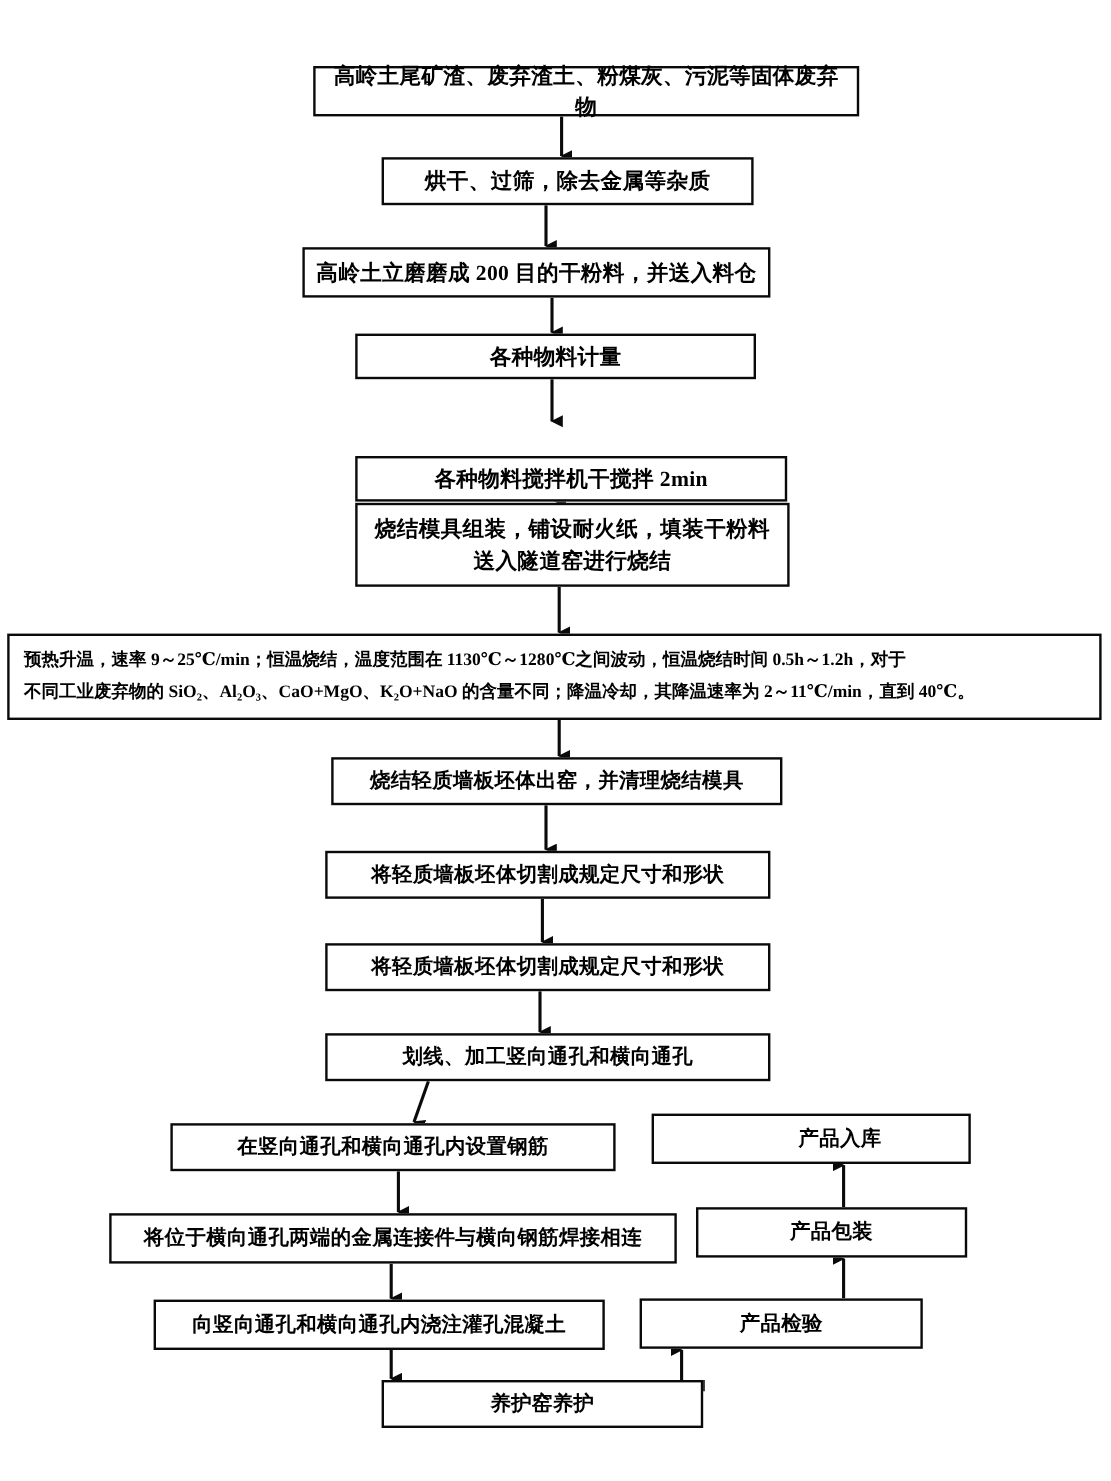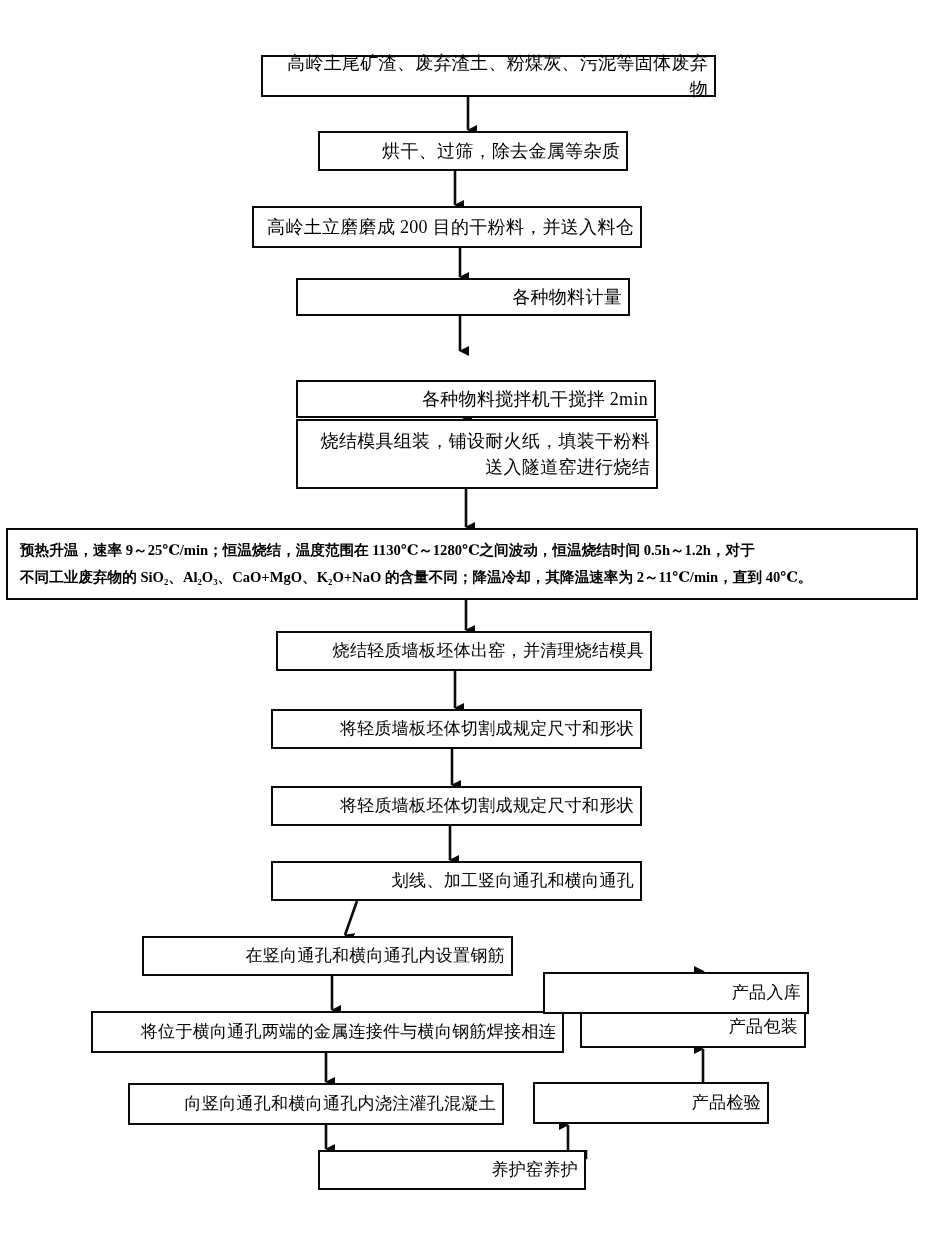--- a/index.html
+++ b/index.html
@@ -28,26 +28,25 @@
     border: 2px solid #0a0a0a;
     display: flex;
     align-items: center;
     justify-content: center;
     text-align: center;
   }
   .node-label {
     display: block;
     width: 100%;
     padding: 0 6px;
-    font-weight: 400;
+    font-weight: 700;
     color: #000000;
     line-height: 1.45;
     letter-spacing: 0.3px;
     white-space: pre-line;
-    text-align: right;
   }
   .node.s18 .node-label { font-size: 18px; }
   .node.s17 .node-label { font-size: 17px; }
   .node.para {
     align-items: flex-start;
     padding-top: 7px;
   }
   .node.para .node-label {
     font-size: 14.6px;
     font-weight: 700;
@@ -144,18 +143,18 @@
       </div>
       <div class="node s17" style="left: 318px; top: 1150px; width: 268px; height: 40px;">
         <span class="node-label">养护窑养护</span>
       </div>
       <div class="node s17" style="left: 533px; top: 1082px; width: 236px; height: 42px;">
         <span class="node-label">产品检验</span>
       </div>
       <div class="node s17" style="left: 580px; top: 1006px; width: 226px; height: 42px;">
         <span class="node-label">产品包装</span>
       </div>
-      <div class="node s17" style="left: 543px; top: 972px; width: 266px; height: 42px; padding-left: 48px;">
+      <div class="node s17" style="left: 543px; top: 928px; width: 266px; height: 42px; padding-left: 48px;">
         <span class="node-label">产品入库</span>
       </div>
     </div>
 
 </div>
 
 </body></html>

